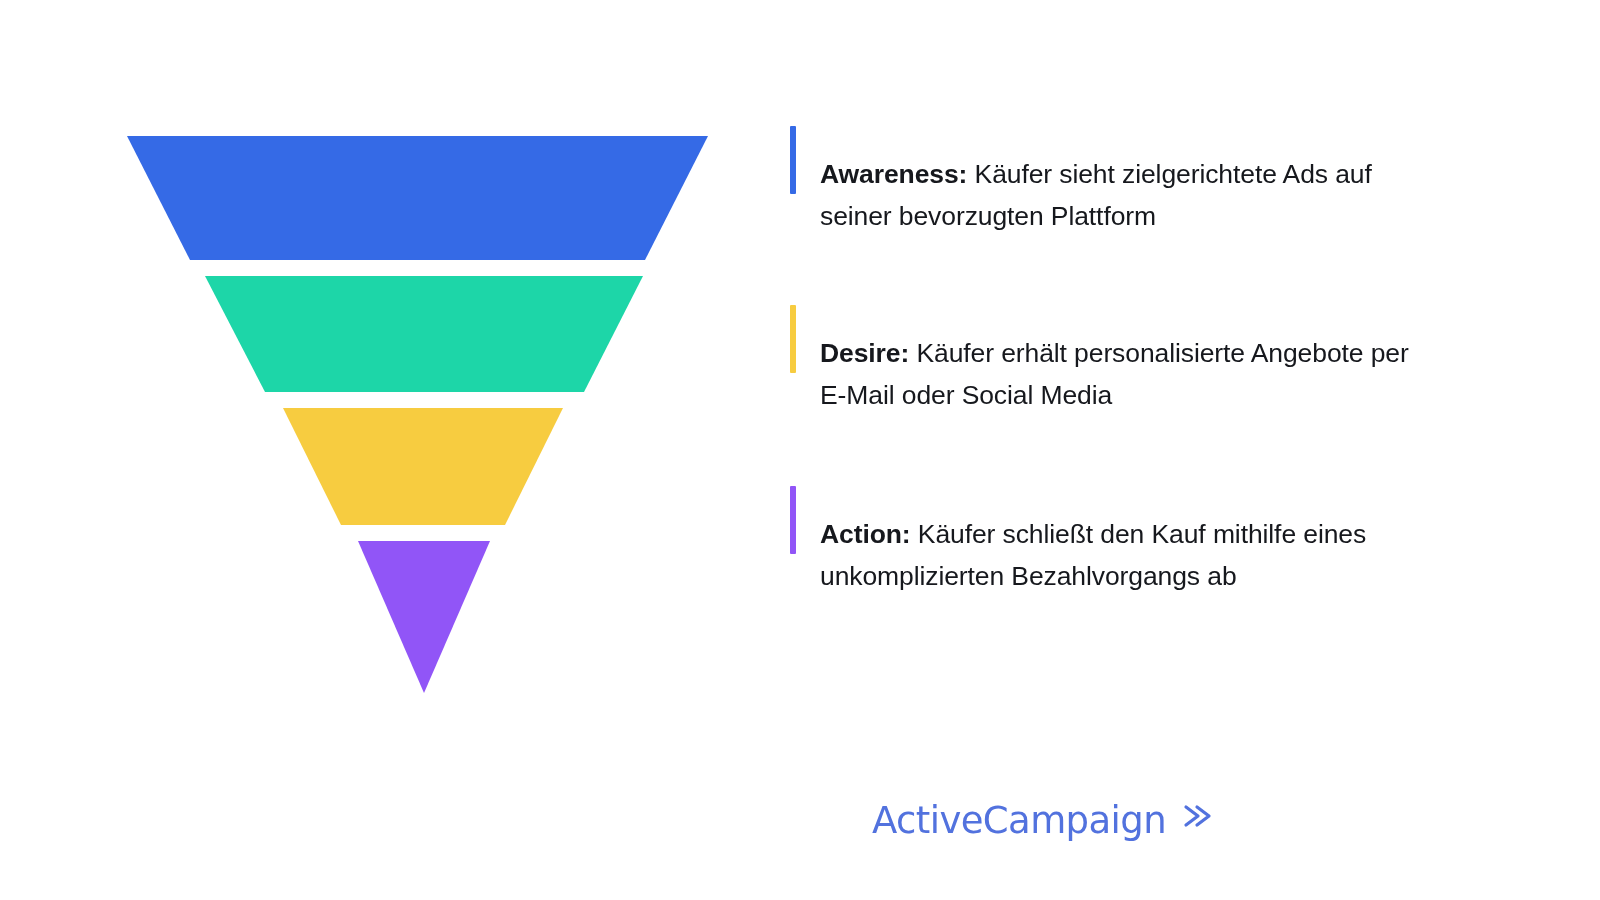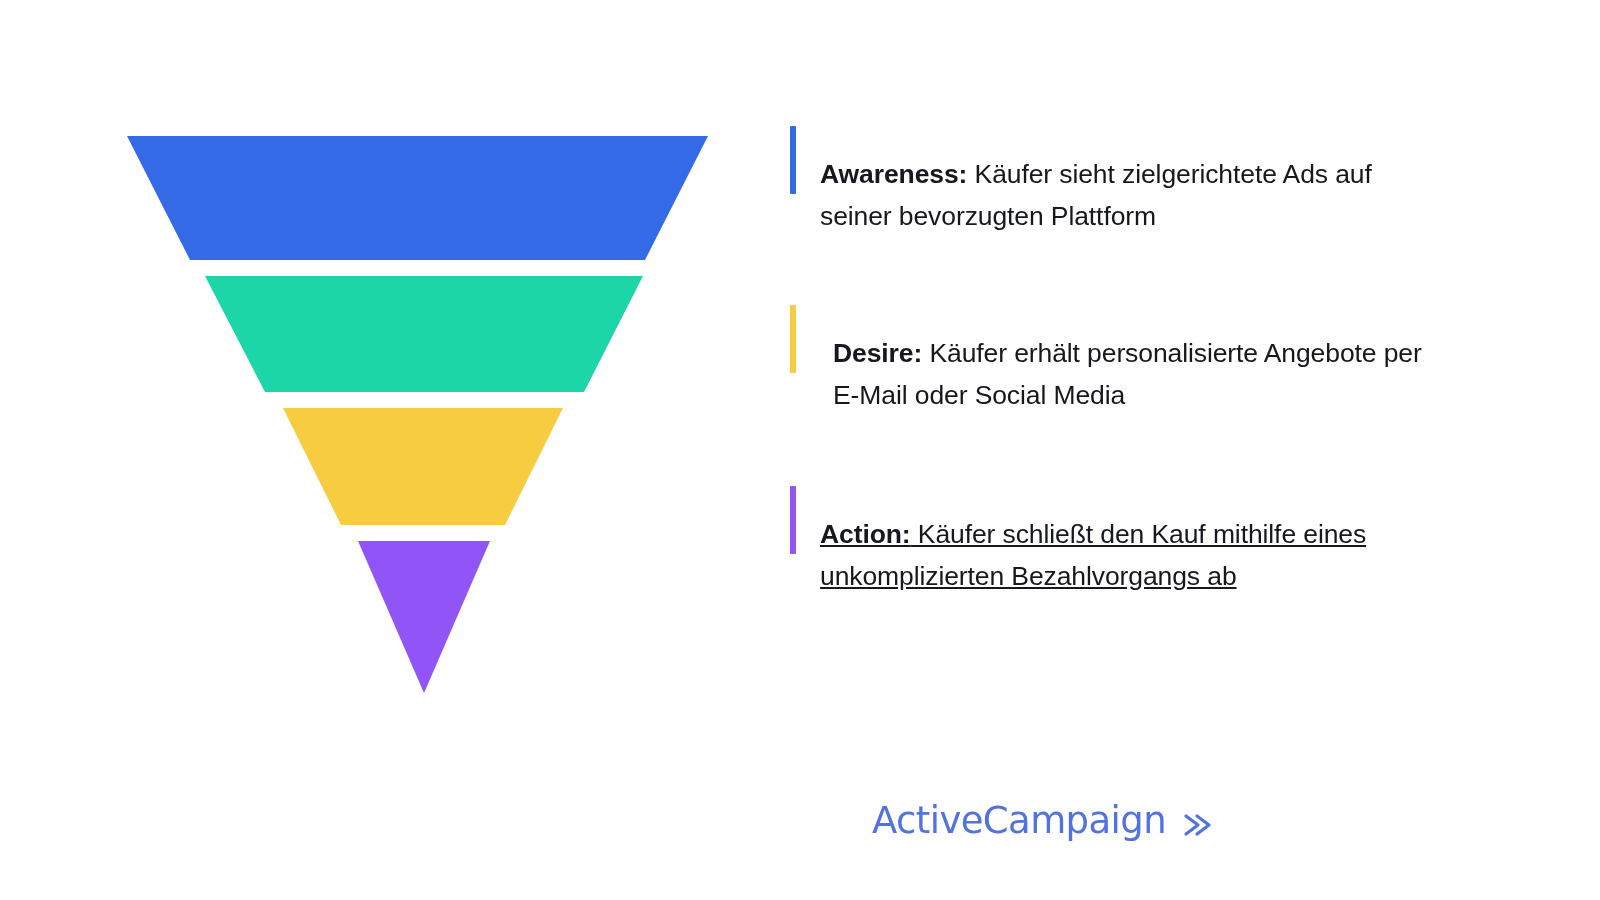--- a/index.html
+++ b/index.html
@@ -44,21 +44,21 @@
     left: 790px;
     top: 126px;
     width: 700px;
   }
   .legend-item {
     position: relative;
     display: flex;
     align-items: flex-start;
     margin-bottom: 32px;
   }
-  .legend-item:last-child { margin-bottom: 0; text-decoration: underline; }
+  .legend-item:last-child { margin-bottom: 0; }
 
   .legend-bar {
     flex: 0 0 auto;
     width: 6px;
     border-radius: 1px;
     margin-right: 24px;
     align-self: stretch;
     min-height: 68px;
   }
   .legend-text {
@@ -76,29 +76,29 @@
 
   
   #legend-item-awareness .legend-bar { height: 68px; }
   
   #legend-item-interest  .legend-bar { height: 110px; }
   #legend-item-desire    .legend-bar { height: 68px; }
   #legend-item-action    .legend-bar { height: 68px; }
 
   #legend-item-awareness { margin-bottom: 42px; }
   #legend-item-interest  { margin-bottom: 38px; }
-  #legend-item-desire    { margin-bottom: 44px; gap: 13px; }
+  #legend-item-desire    { margin-bottom: 44px; }
 
   
   #brand-logo {
     position: absolute;
     right: 110px;
     bottom: 58px;
     display: flex;
-    align-items: flex-end;
+    align-items: flex-start;
     gap: 14px;
   }
   #brand-wordmark {
     font-family: "DejaVu Sans", sans-serif;
     font-size: 37px;
     font-weight: 400;
     letter-spacing: -0.6px;
     color: #5272de;
     white-space: nowrap;
   }

